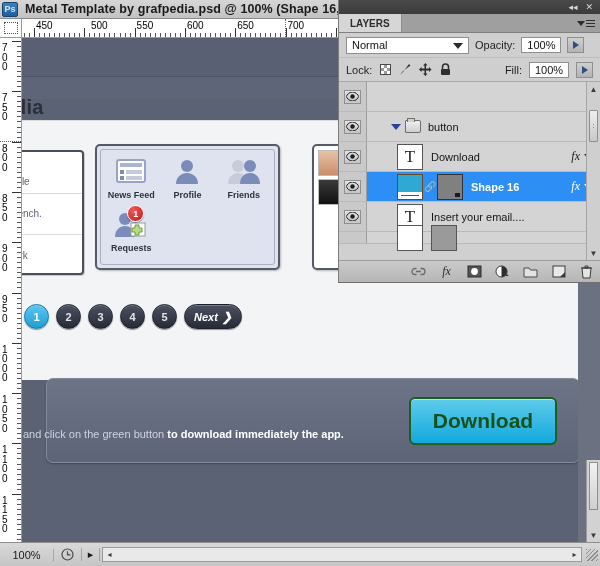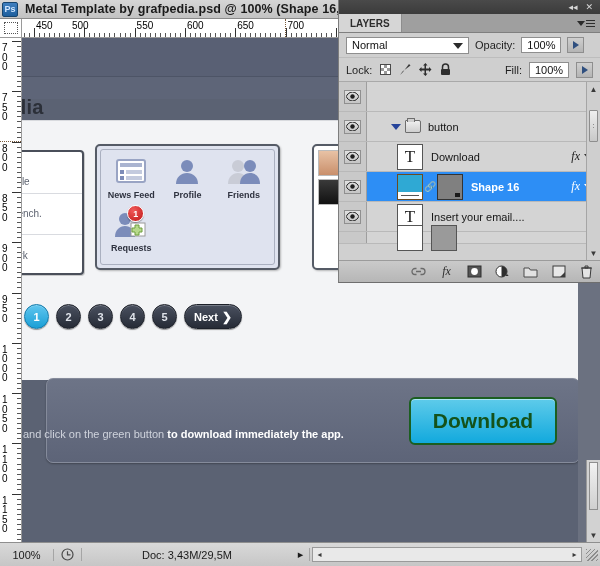--- a/index.html
+++ b/index.html
@@ -150,20 +150,21 @@
   .pg.active{
     background:linear-gradient(#5fc6ef,#1b9fd6);
     border:1px solid #1079aa; color:#fff;
   }
   .pg-next{
     width:58px; height:25px; border-radius:13px;
     background:linear-gradient(#4a5160,#262b36);
     border:1px solid #1c2029; color:#fff; font-size:11px; font-weight:bold;
     display:flex; align-items:center; justify-content:center; gap:4px;
     box-shadow:inset 0 1px 0 rgba(255,255,255,.25), 0 1px 1px rgba(0,0,0,.4);
+    font-style:italic;
   }
   .chev{ font-size:12px; }
 
   
   .dl-strip{
     position:absolute; left:24px; top:340px; width:534px; height:85px;
     background:linear-gradient(#6d7487,#5d6478);
     border:1px solid #858b9b; border-radius:7px;
     box-shadow:0 1px 2px rgba(0,0,0,.3);
   }
@@ -364,21 +365,21 @@
       <div class="tick maj" style="left: 62.3px;"></div>
       <div class="tick min" style="left: 67.33px;"></div>
       <div class="tick min" style="left: 72.36px;"></div>
       <div class="tick min" style="left: 77.39px;"></div>
       <div class="tick min" style="left: 82.42px;"></div>
       <div class="tick min" style="left: 87.45px;"></div>
       <div class="tick min" style="left: 92.48px;"></div>
       <div class="tick min" style="left: 97.51px;"></div>
       <div class="tick min" style="left: 102.54px;"></div>
       <div class="tick min" style="left: 107.57px;"></div>
-      <div class="lbl" style="left: 50px;">500</div>
+      <div class="lbl" style="left: 69px;">500</div>
       <div class="tick maj" style="left: 112.6px;"></div>
       <div class="tick min" style="left: 117.63px;"></div>
       <div class="tick min" style="left: 122.66px;"></div>
       <div class="tick min" style="left: 127.69px;"></div>
       <div class="tick min" style="left: 132.72px;"></div>
       <div class="tick min" style="left: 137.75px;"></div>
       <div class="tick min" style="left: 142.78px;"></div>
       <div class="tick min" style="left: 147.81px;"></div>
       <div class="tick min" style="left: 152.84px;"></div>
       <div class="tick min" style="left: 157.87px;"></div>
@@ -860,21 +861,20 @@
   </div>
 
   <div class="statusbar">
     <div class="zoom-field">100%</div>
     <div class="clock">
       <svg width="13" height="13" viewBox="0 0 13 13">
           <circle cx="6.5" cy="6.5" r="5.5" fill="none" stroke="#4a4a4a" stroke-width="1.2"></circle>
           <path d="M6.5 3.2v3.6h3" fill="none" stroke="#4a4a4a" stroke-width="1.2"></path>
         </svg>
     </div>
-    <div class="docinfo">Doc: 3,43M/29,5M</div>
     <div class="docinfo-arrow">▸</div>
     <div class="hscroll">
       <span class="hs-arrow">◂</span>
 
       <span class="hs-arrow" style="position:absolute;right:0;">▸</span>
     </div>
     <div class="grip"></div>
   </div>
 
 </div>

